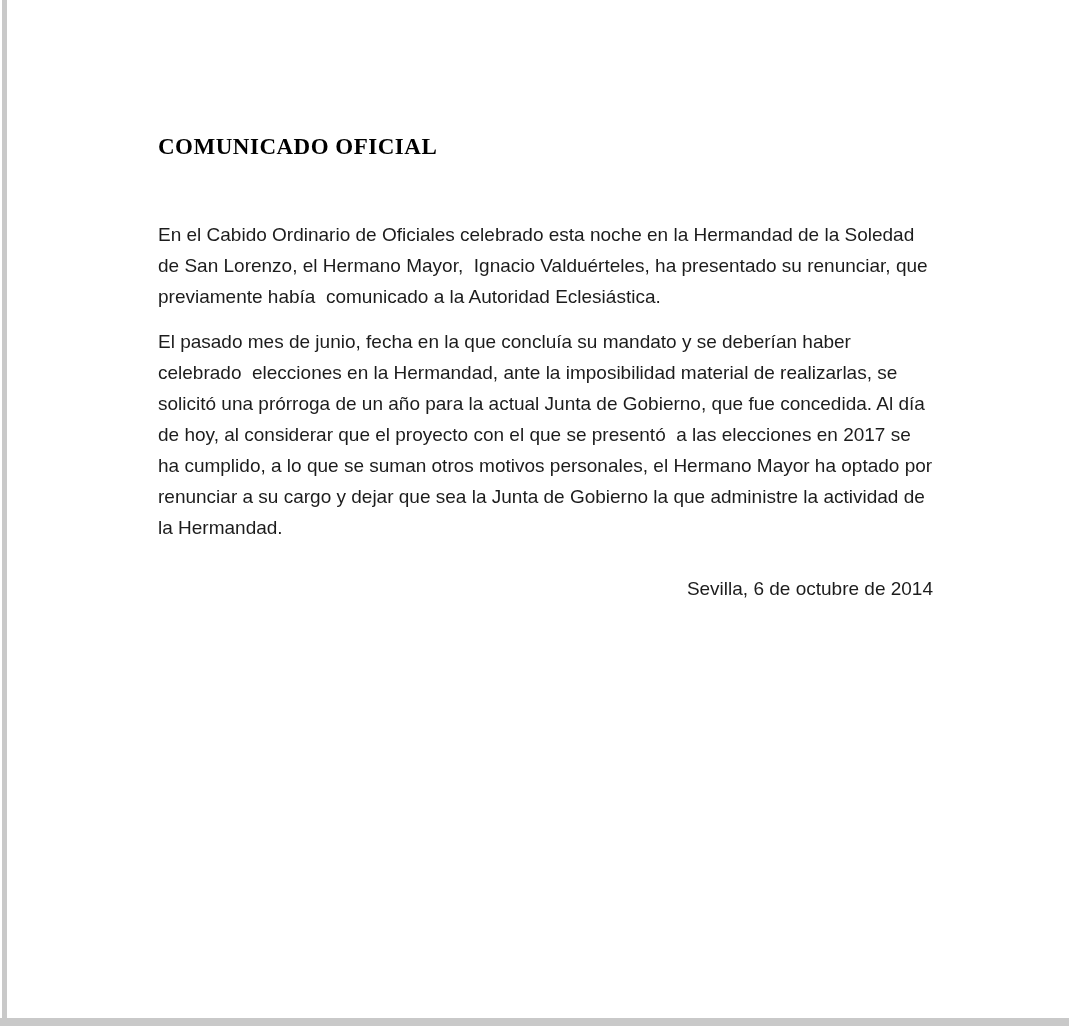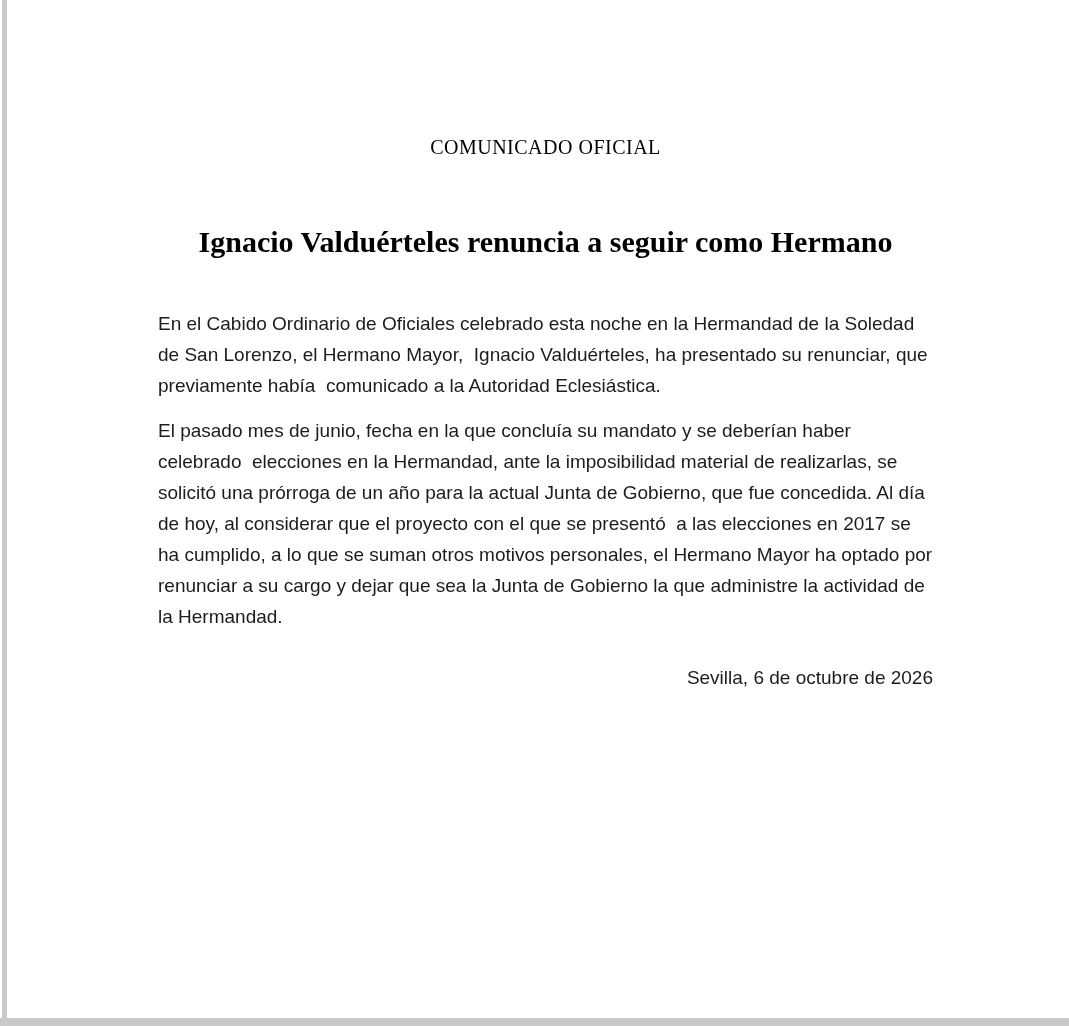--- a/index.html
+++ b/index.html
@@ -41,25 +41,25 @@
   .content {
     position: absolute;
     left: 158px;
     top: 0;
     width: 775px;
     padding-top: 133px;
     color: var(--body-text);
   }
   .kicker {
     font-family: "Liberation Serif", "DejaVu Serif", serif;
-    font-weight: normal;
-    font-size: 20px;
+    font-weight: bold;
+    font-size: 23px;
     line-height: 28px;
     letter-spacing: 0.5px;
-    text-align: center;
+    text-align: left;
     color: var(--heading-text);
   }
   .doc-title {
     margin-top: 58px;
     font-family: "Liberation Serif", "DejaVu Serif", serif;
     font-weight: bold;
     font-size: 30px;
     line-height: 45px;
     text-align: center;
     color: var(--heading-text);
@@ -89,24 +89,23 @@
 <div class="page">
 
   <div class="edge-left"></div>
   <div class="edge-bottom"></div>
 
   <div class="content">
 
     <div class="kicker">COMUNICADO OFICIAL</div>
 
     <h1 class="doc-title">
-      <span class="title-line">Ignacio Valduérteles renuncia a seguir como Hermano</span>
     </h1>
 
     <div class="body-text">
       <p>En el Cabido Ordinario de Oficiales celebrado esta noche en la Hermandad de la Soledad de San Lorenzo, el Hermano Mayor,  Ignacio Valduérteles, ha presentado su renunciar, que previamente había  comunicado a la Autoridad Eclesiástica.</p>
       <p>El pasado mes de junio, fecha en la que concluía su mandato y se deberían haber celebrado  elecciones en la Hermandad, ante la imposibilidad material de realizarlas, se solicitó una prórroga de un año para la actual Junta de Gobierno, que fue concedida. Al día de hoy, al considerar que el proyecto con el que se presentó  a las elecciones en 2017 se ha cumplido, a lo que se suman otros motivos personales, el Hermano Mayor ha optado por renunciar a su cargo y dejar que sea la Junta de Gobierno la que administre la actividad de la Hermandad.</p>
     </div>
 
-    <div class="dateline">Sevilla, 6 de octubre de 2026</div>
+    <div class="dateline">Sevilla, 6 de octubre de 2014</div>
 
   </div>
 </div>
 
 </body></html>

